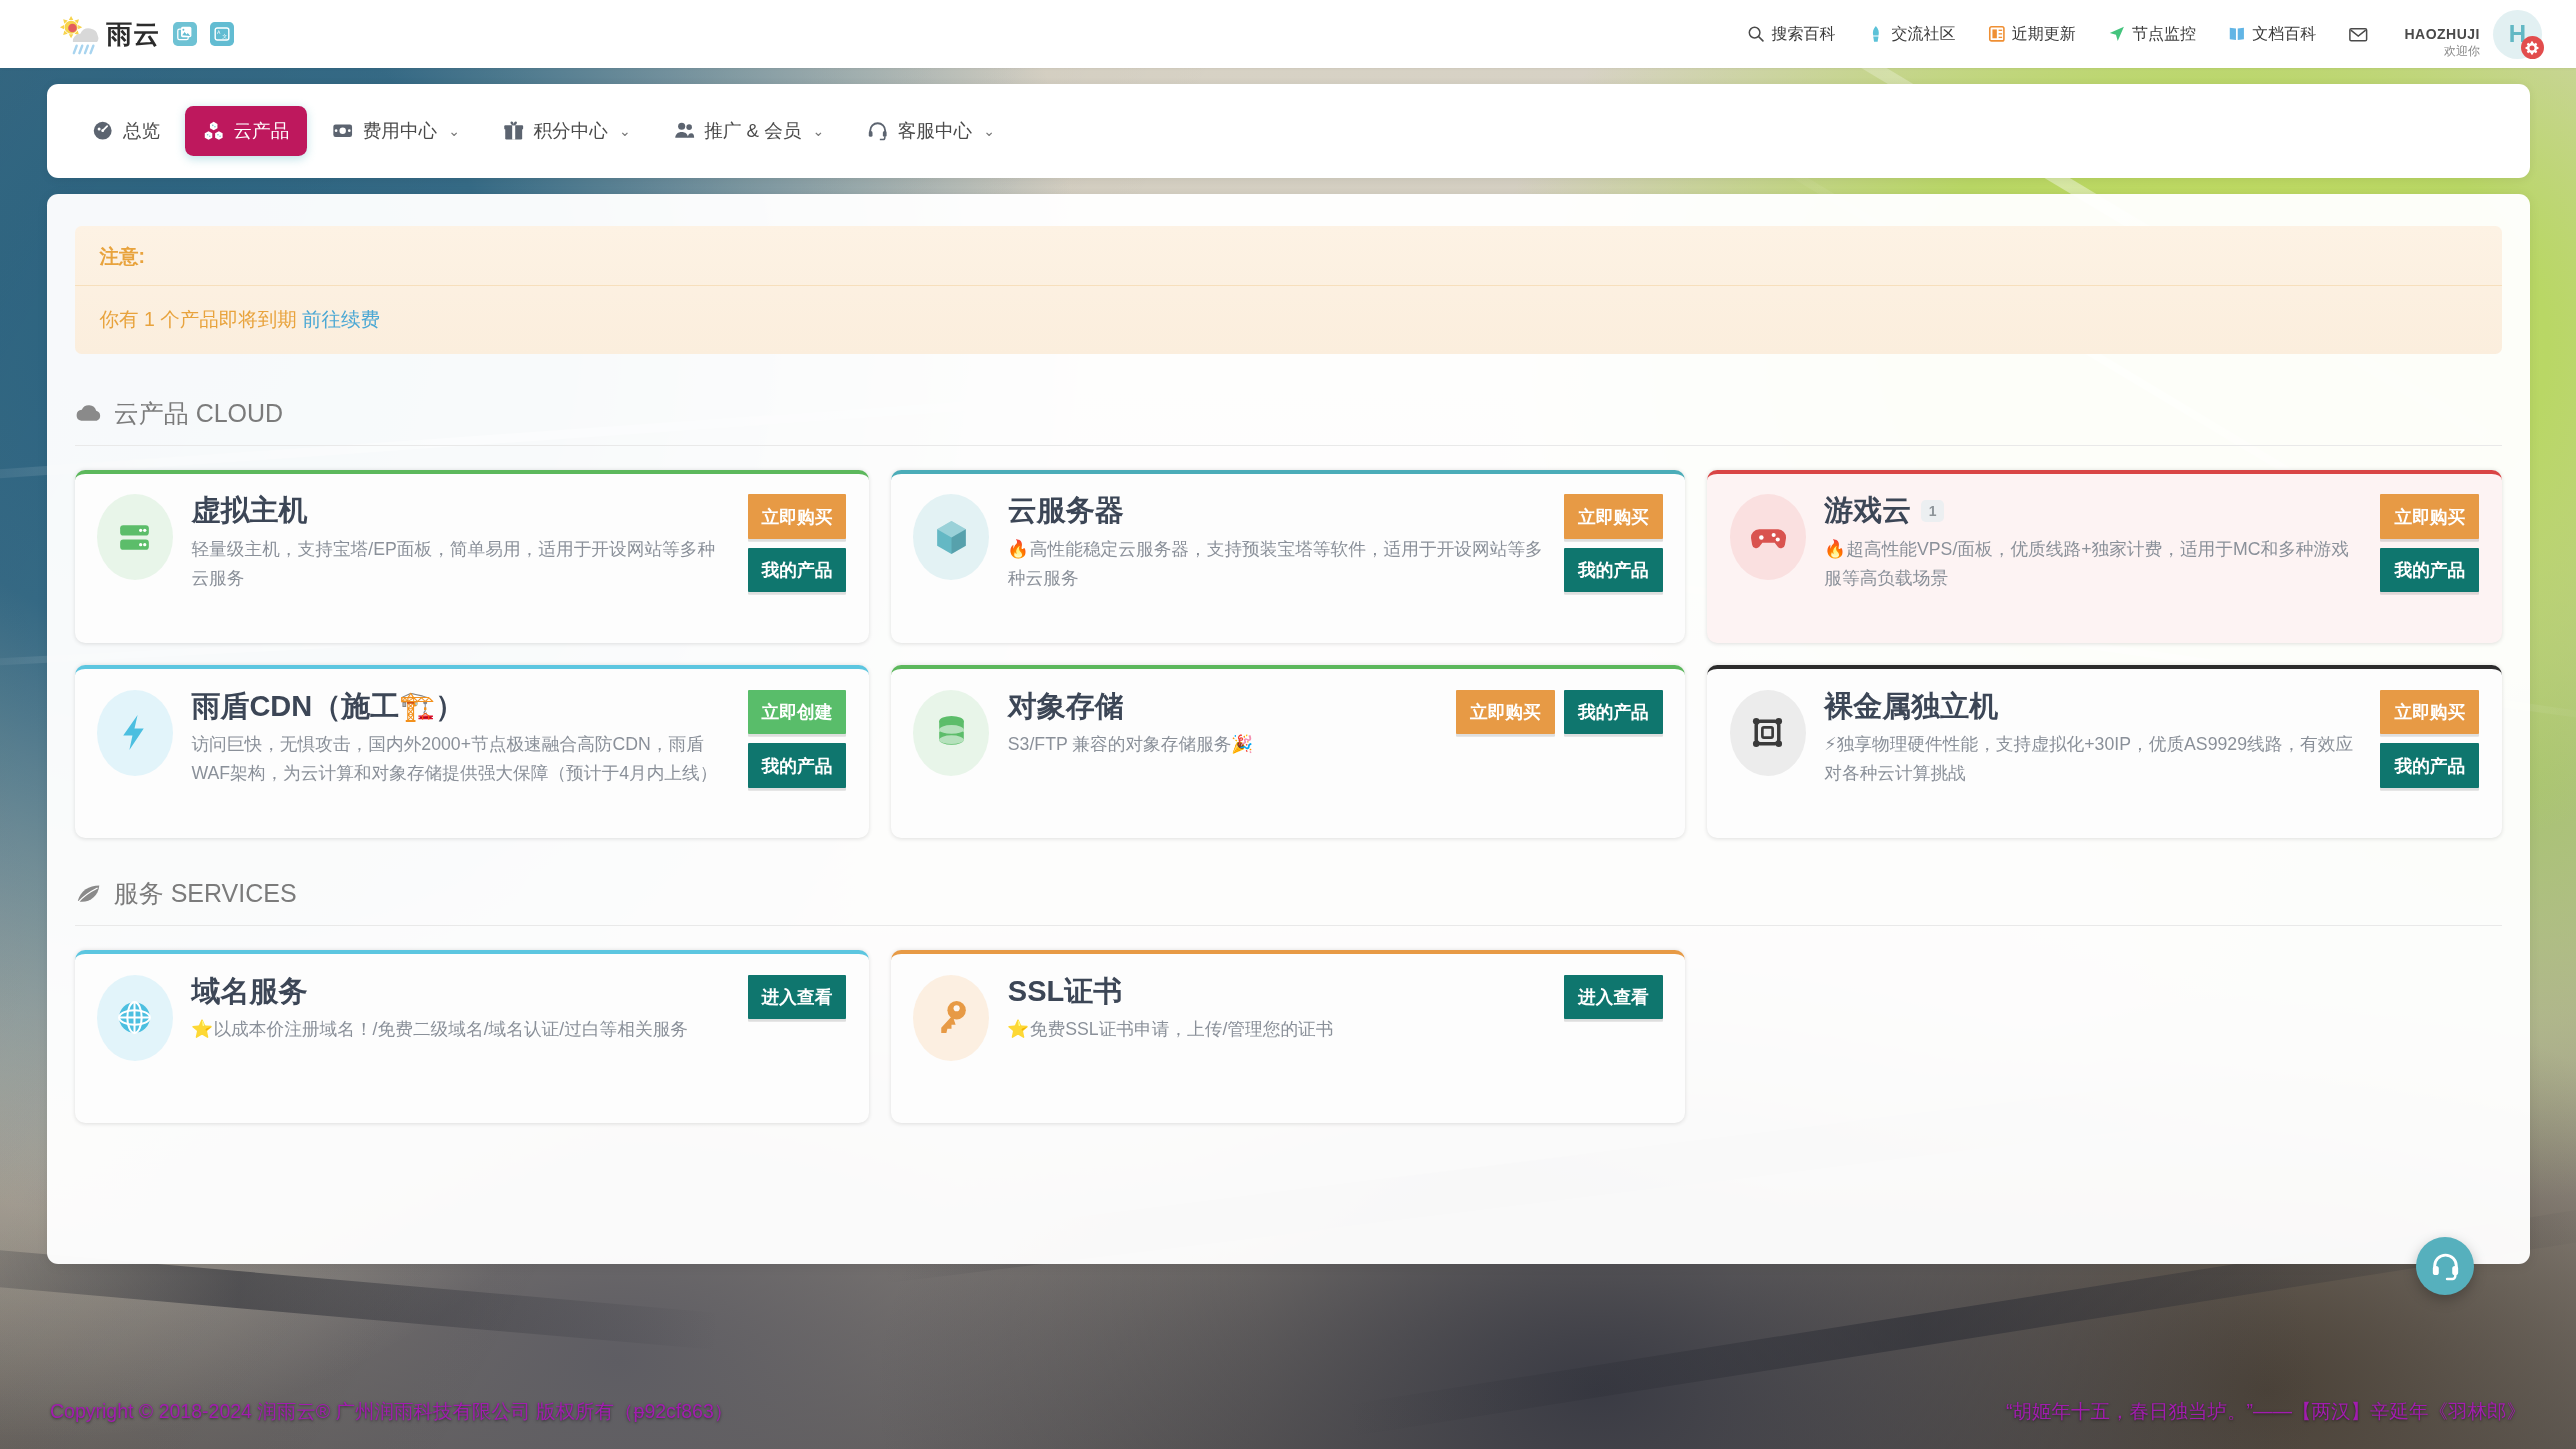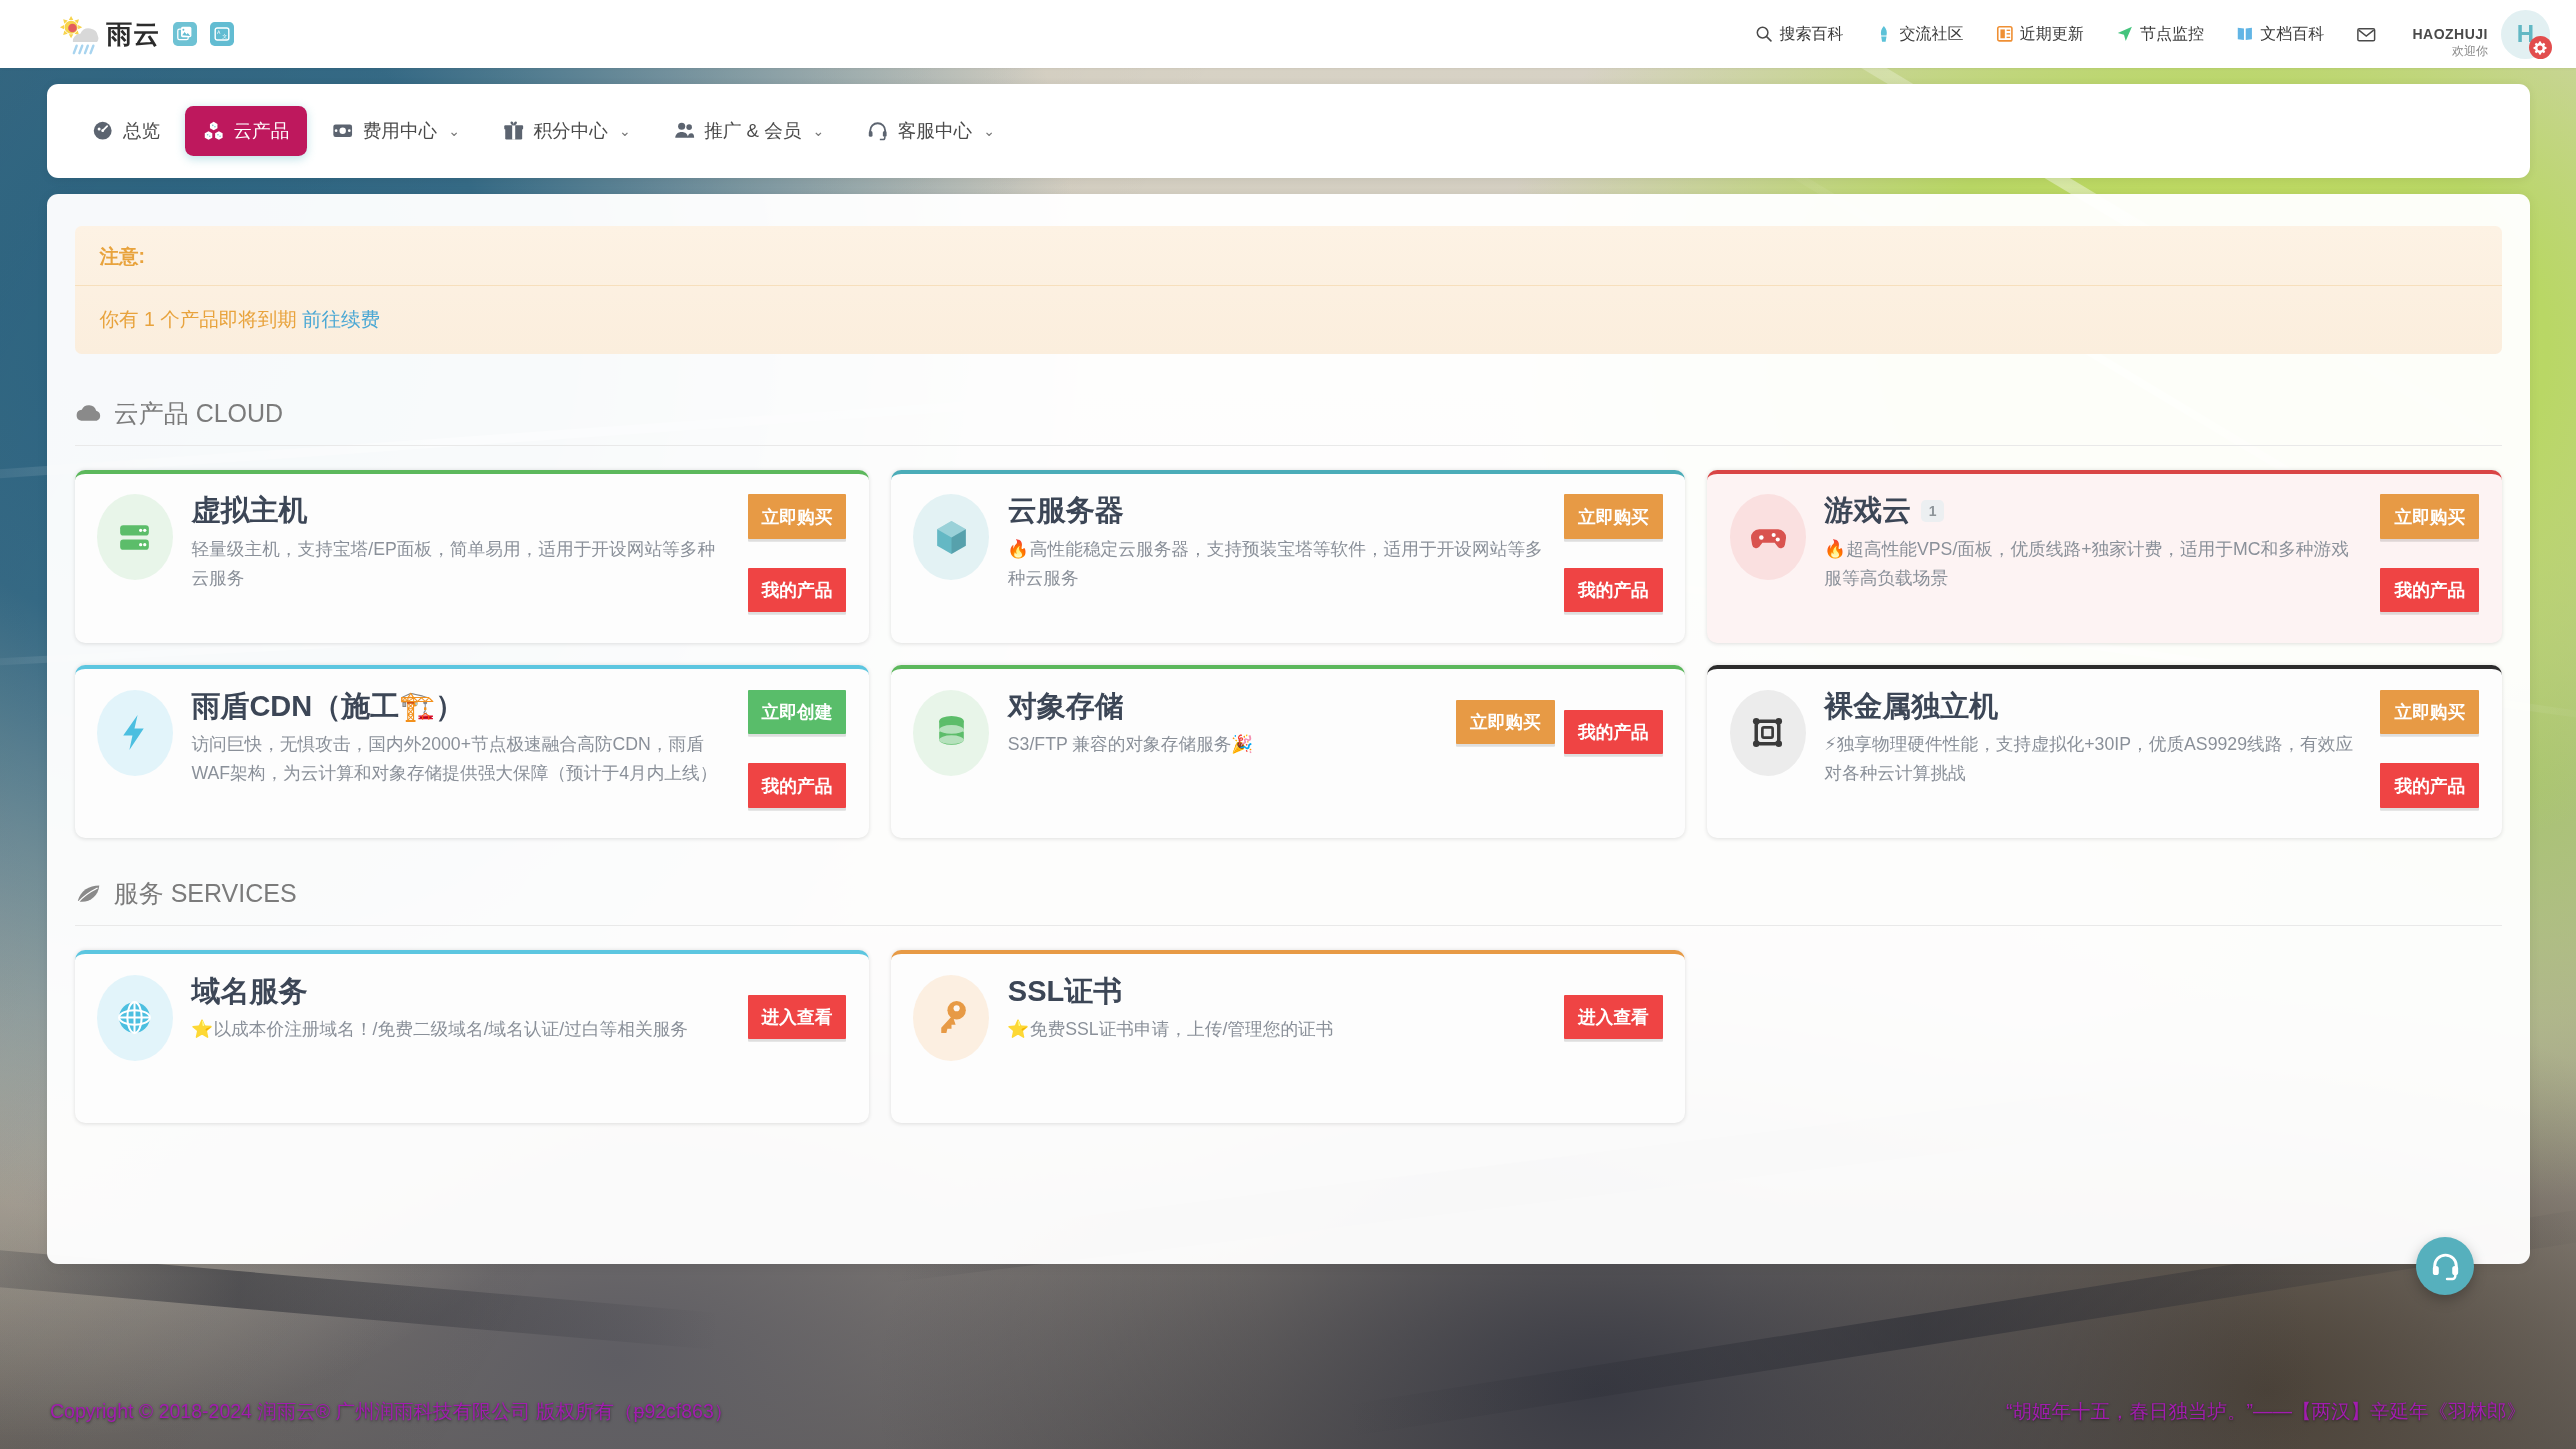--- a/index.html
+++ b/index.html
@@ -35,21 +35,21 @@
   #bg .dark-band {
     position: absolute;
     background: linear-gradient(90deg, rgba(40,42,50,0) 0%, rgba(40,42,50,0.55) 45%, rgba(40,42,50,0) 100%);
   }
 
   
   .topbar {
     position: absolute; top: 0; left: 0; right: 0; height: 68px;
     background: #ffffff;
     display: flex; align-items: center;
-    padding: 0 26px 0 58px;
+    padding: 0 34px 0 58px;
     z-index: 20;
     box-shadow: 0 0.9px 2.8px rgba(0,0,0,.08);
   }
   .brand { display: flex; align-items: center; gap: 9.3px; }
   .brand-logo { width: 39px; height: 37px; position: relative; }
   .brand-name {
     font-size: 26px; font-weight: 700; color: #2c2c2c; letter-spacing: 0.9px;
     font-family: "DejaVu Sans", sans-serif;
   }
   .hdr-sq {
@@ -167,21 +167,21 @@
   .card-actions { flex: 0 0 auto; display: flex; flex-direction: column; gap: 9.3px; }
   .card-actions.row { flex-direction: row; align-items: center; }
   .btn {
     border: none; border-radius: 1px; cursor: pointer;
     font-size: 17.7px; font-weight: 700; color: #fff;
     padding: 10.2px 14px; white-space: nowrap;
     font-family: "Liberation Sans", sans-serif;
     box-shadow: 0 2.8px 0 rgba(0,0,0,.12);
   }
   .btn-orange { background: #e79a45; }
-  .btn-blue   { background: #ef4444; margin-top: 20px; }
+  .btn-blue   { background: #0f766e; }
   .btn-green  { background: #59bd6a; }
 
   
   .support-fab {
     position: absolute; right: 102px; bottom: 154px;
     width: 58px; height: 58px; border-radius: 50%;
     background: #56b0bd; display: flex; align-items: center; justify-content: center;
     box-shadow: 0 4.7px 13px rgba(0,0,0,.25); cursor: pointer; z-index: 15;
   }
 

